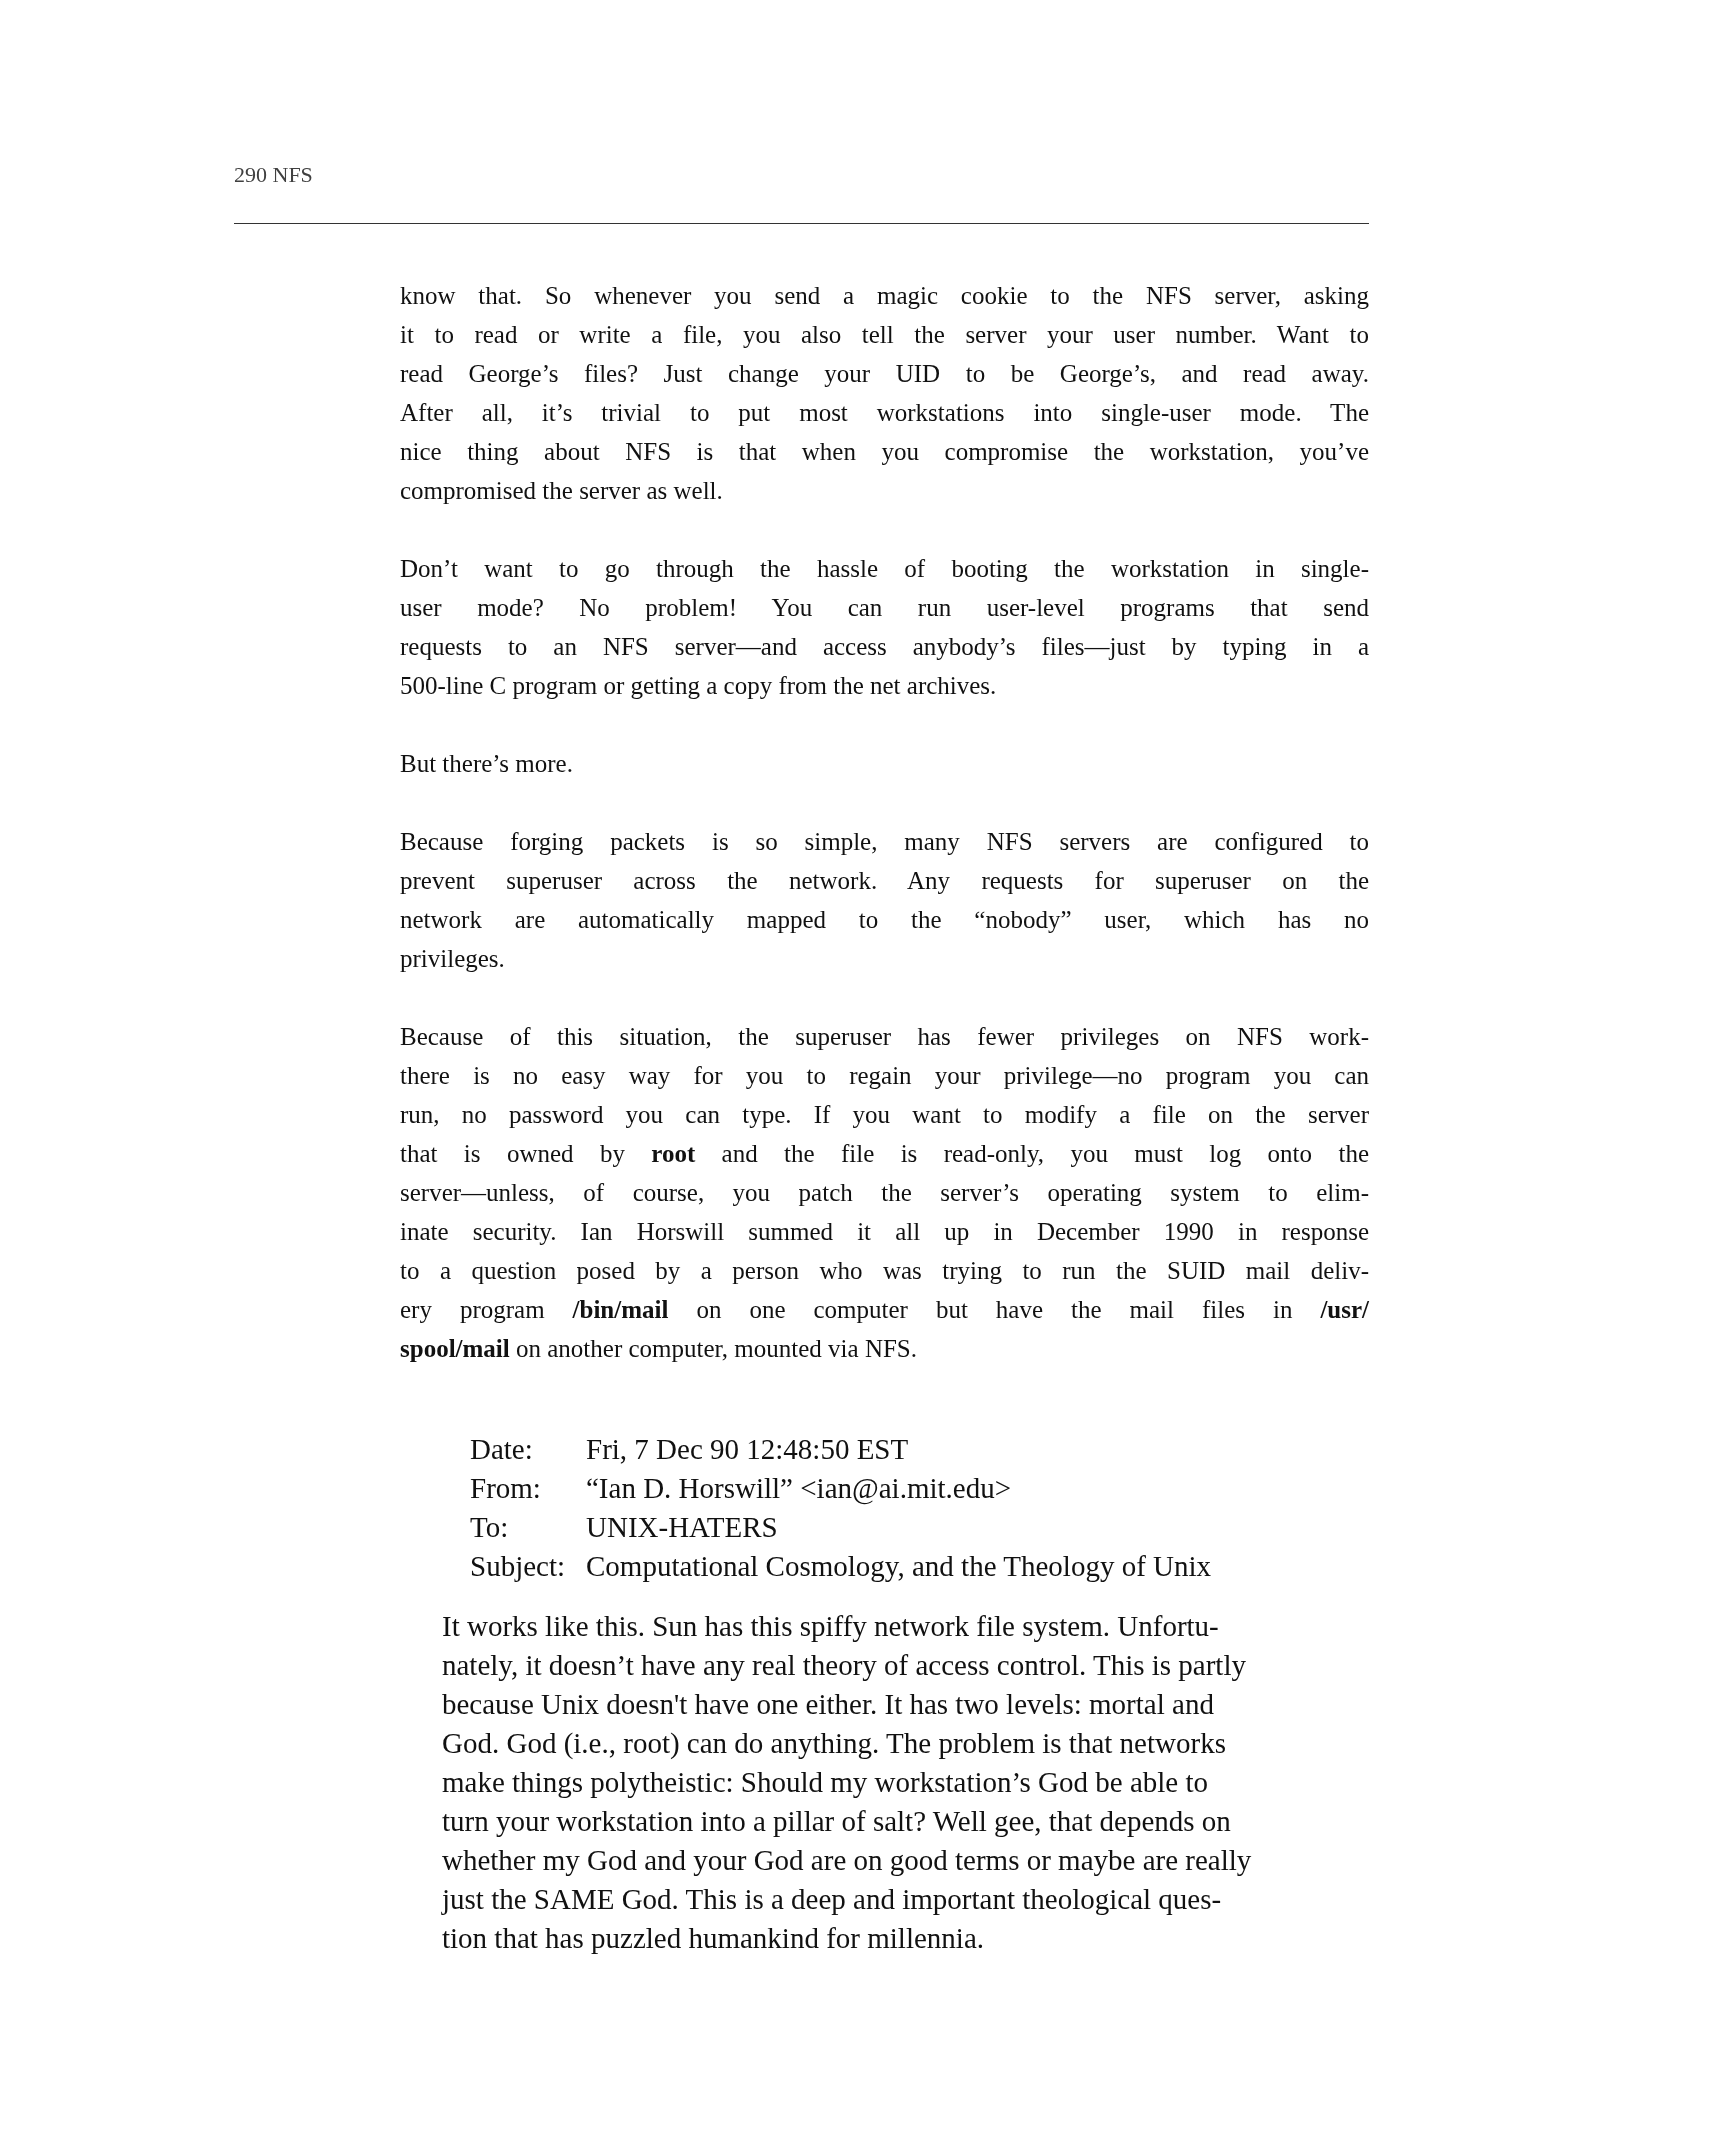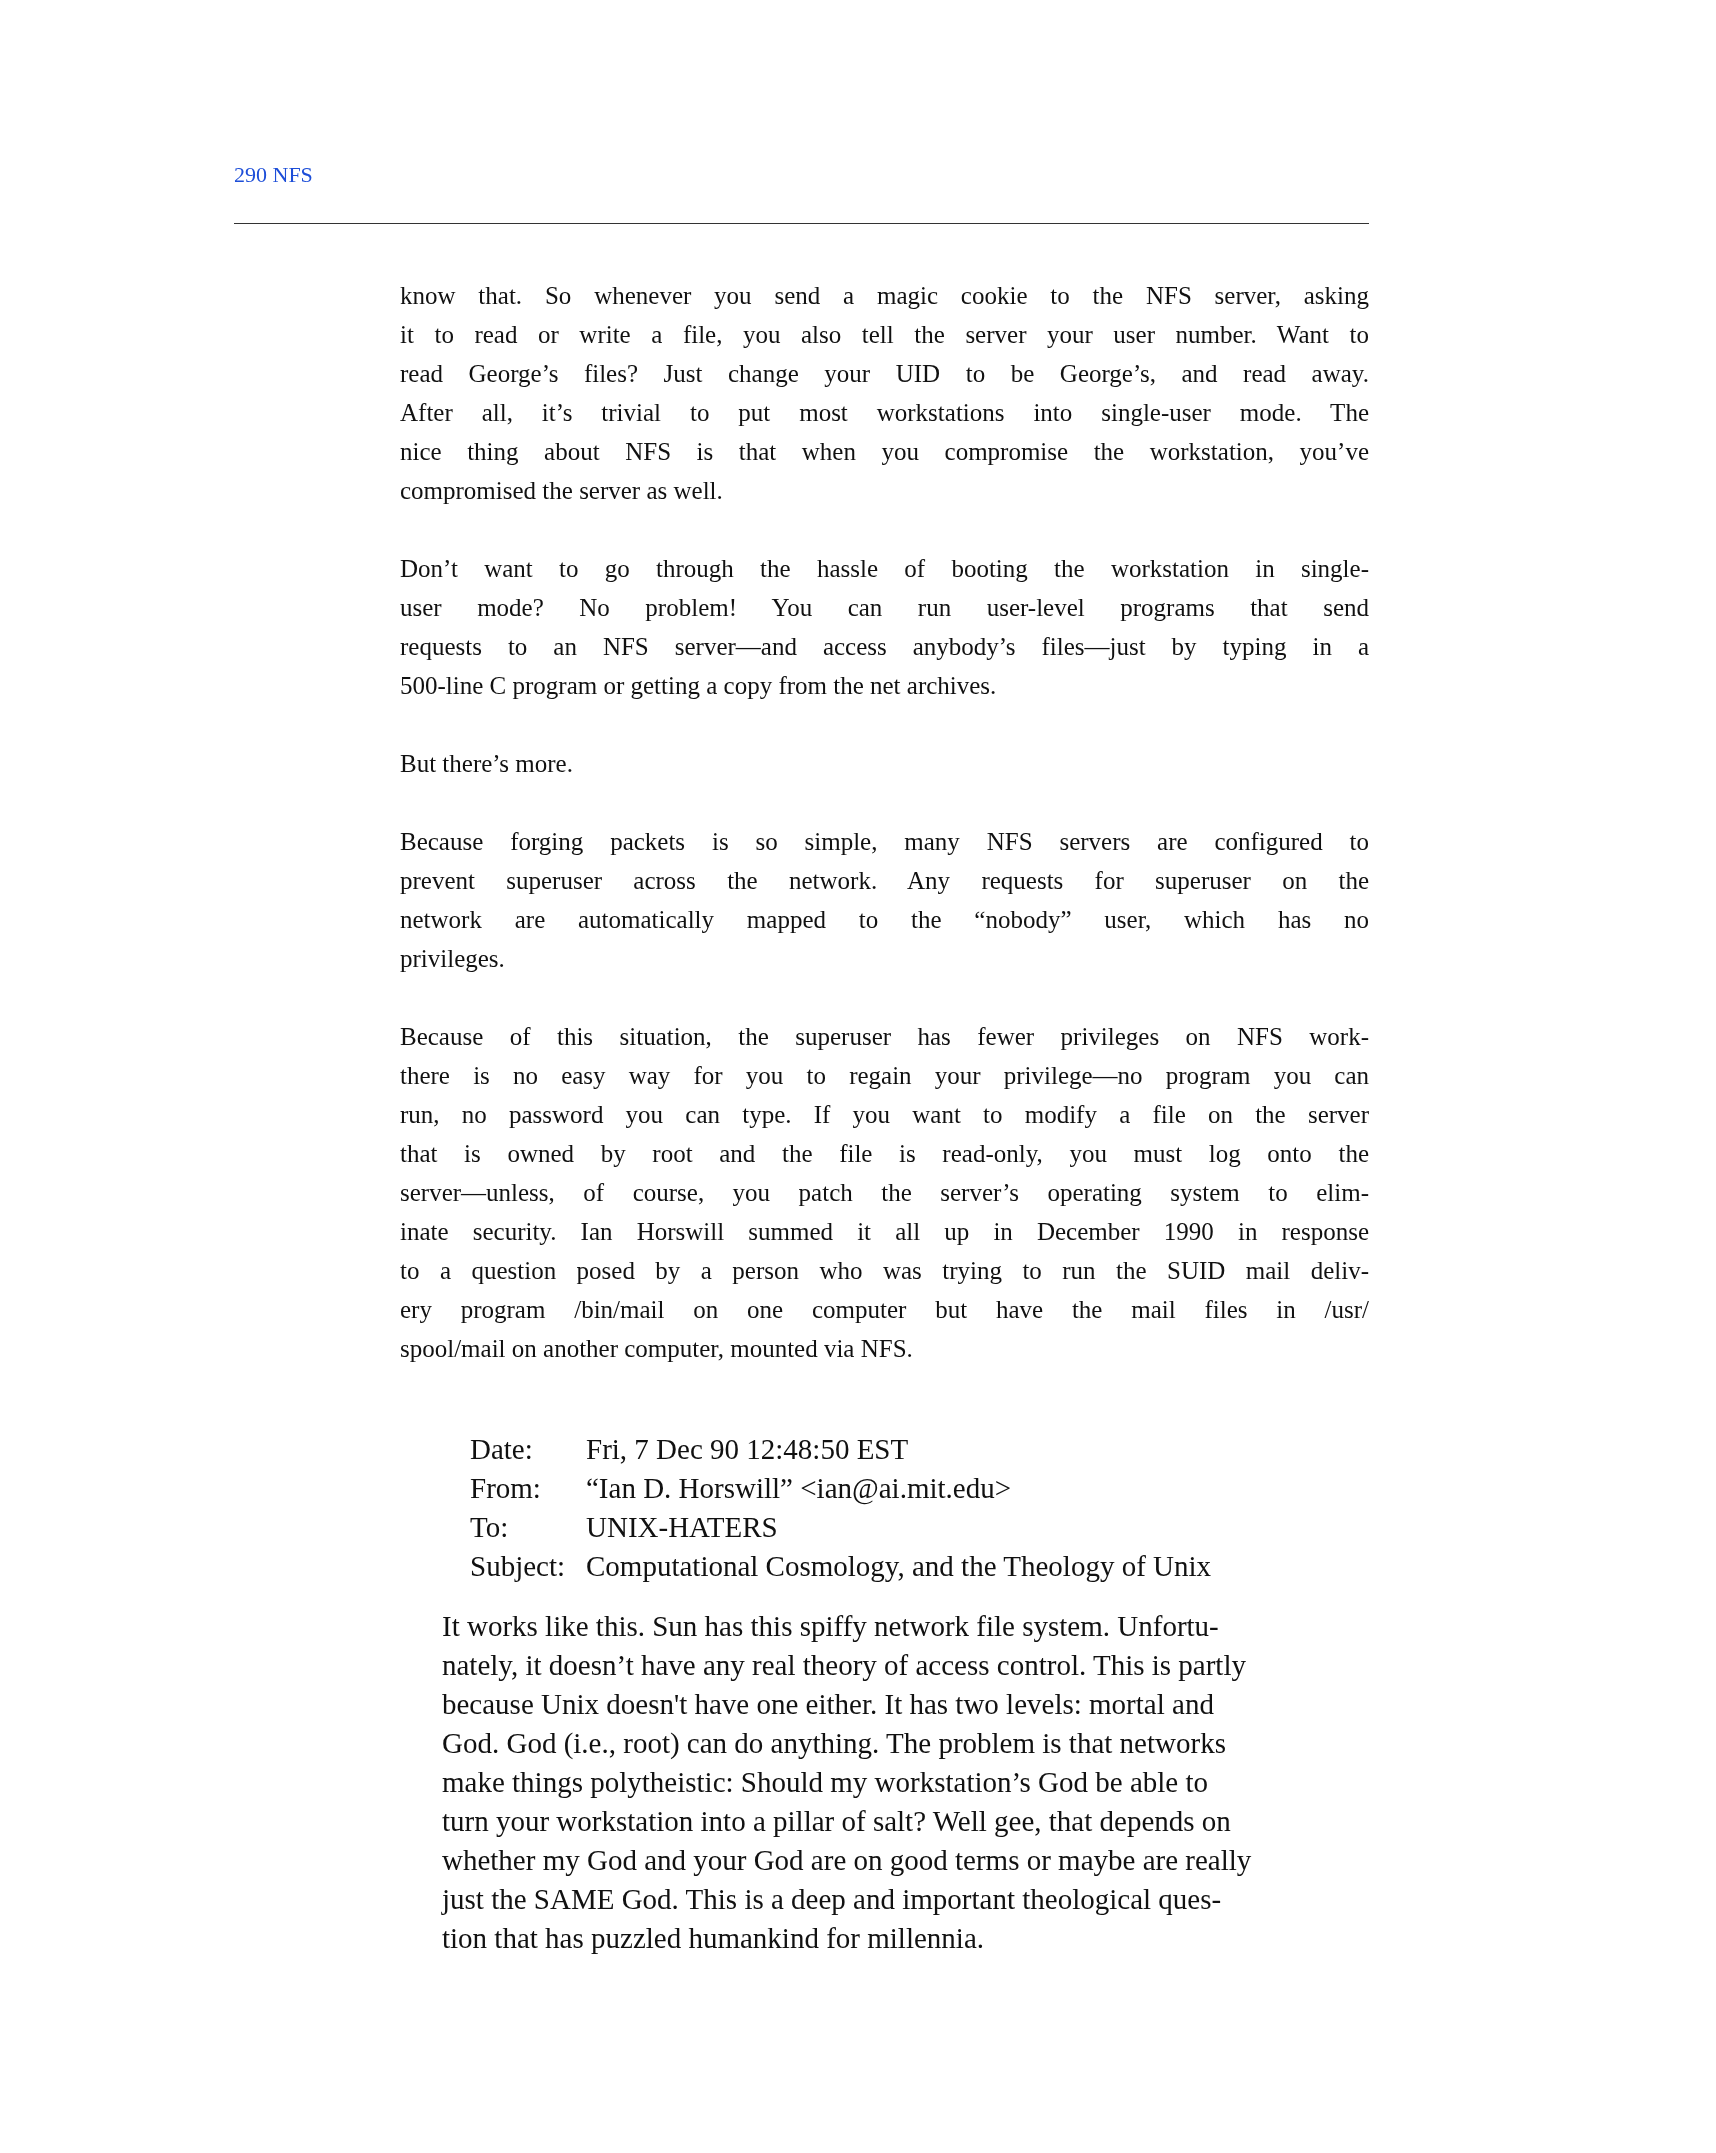--- a/index.html
+++ b/index.html
@@ -14,21 +14,21 @@
     overflow: hidden;
     color: #111111;
     font-family: "Liberation Serif", "DejaVu Serif", serif;
   }
   .running-head {
     position: absolute;
     left: 234px;
     top: 161px;
     font-size: 22px;
     line-height: 27px;
-    color: #1d4ed8;
+    color: #404040;
   }
   .head-rule {
     position: absolute;
     left: 234px;
     top: 223px;
     width: 1135px;
     height: 0;
     border-top: 1.5px solid #333333;
   }
   .body-col {
@@ -74,21 +74,21 @@
     white-space: nowrap;
   }
   .email-body {
     margin-top: 21px;
   }
   .email-body .eline {
     display: block;
     height: 39px;
     white-space: nowrap;
   }
-  b { font-weight: normal; }
+  b { font-weight: bold; }
 </style>
 </head>
 <body>
 
 <div class="running-head">290 NFS</div>
 <div class="head-rule"></div>
 
 <div class="body-col">
 
   <p class="para">

